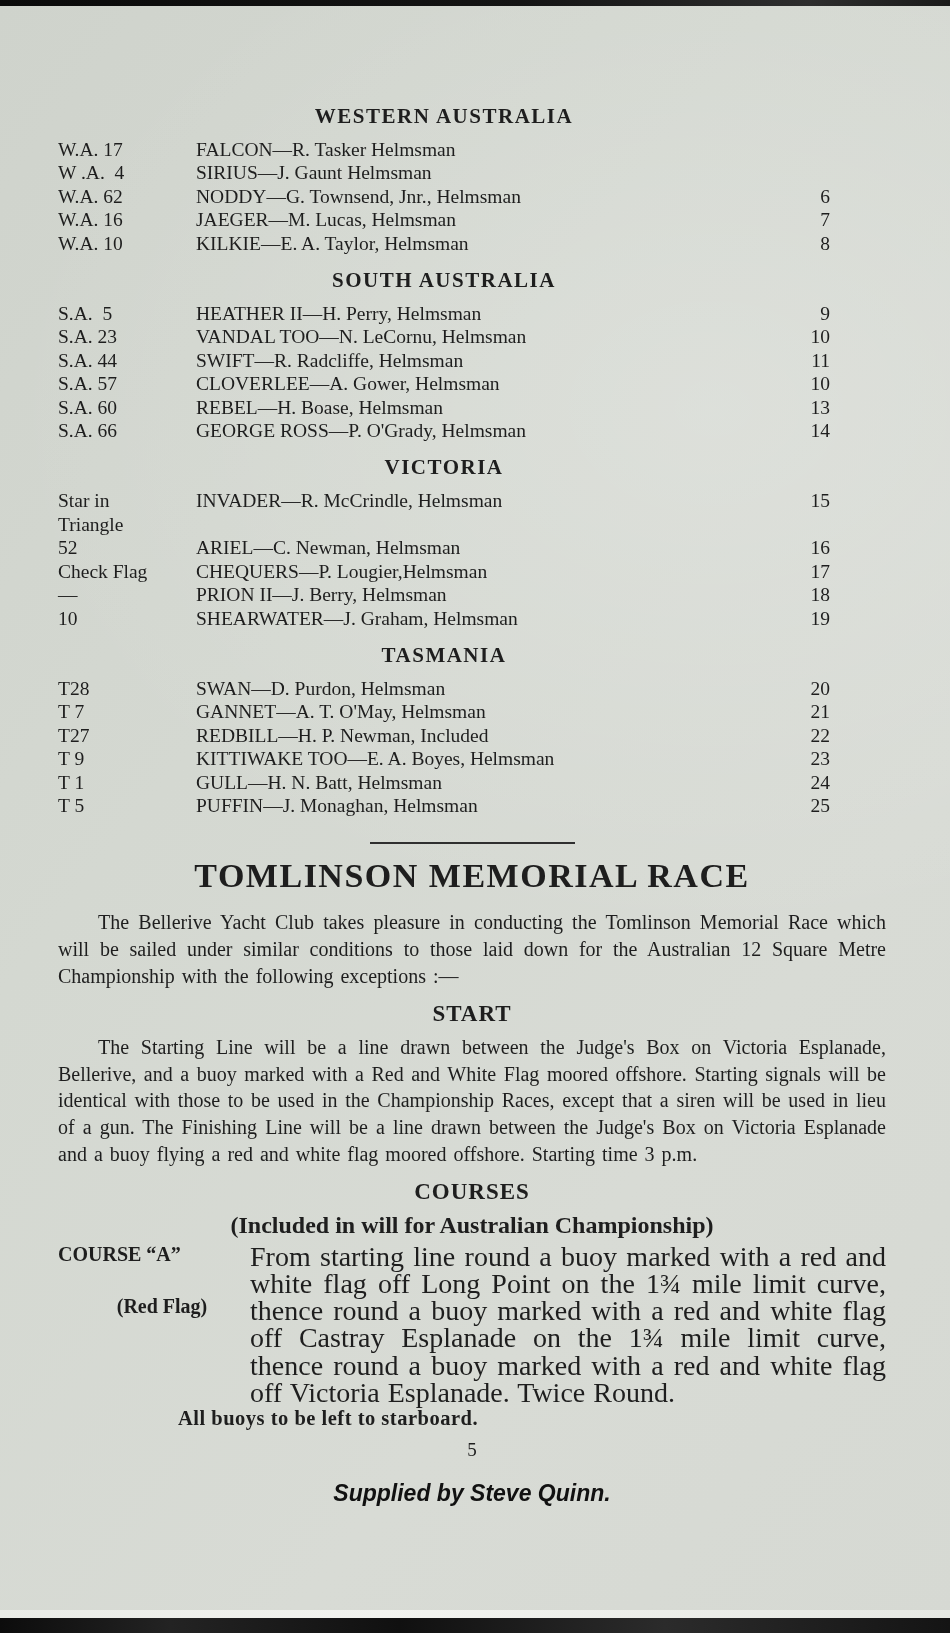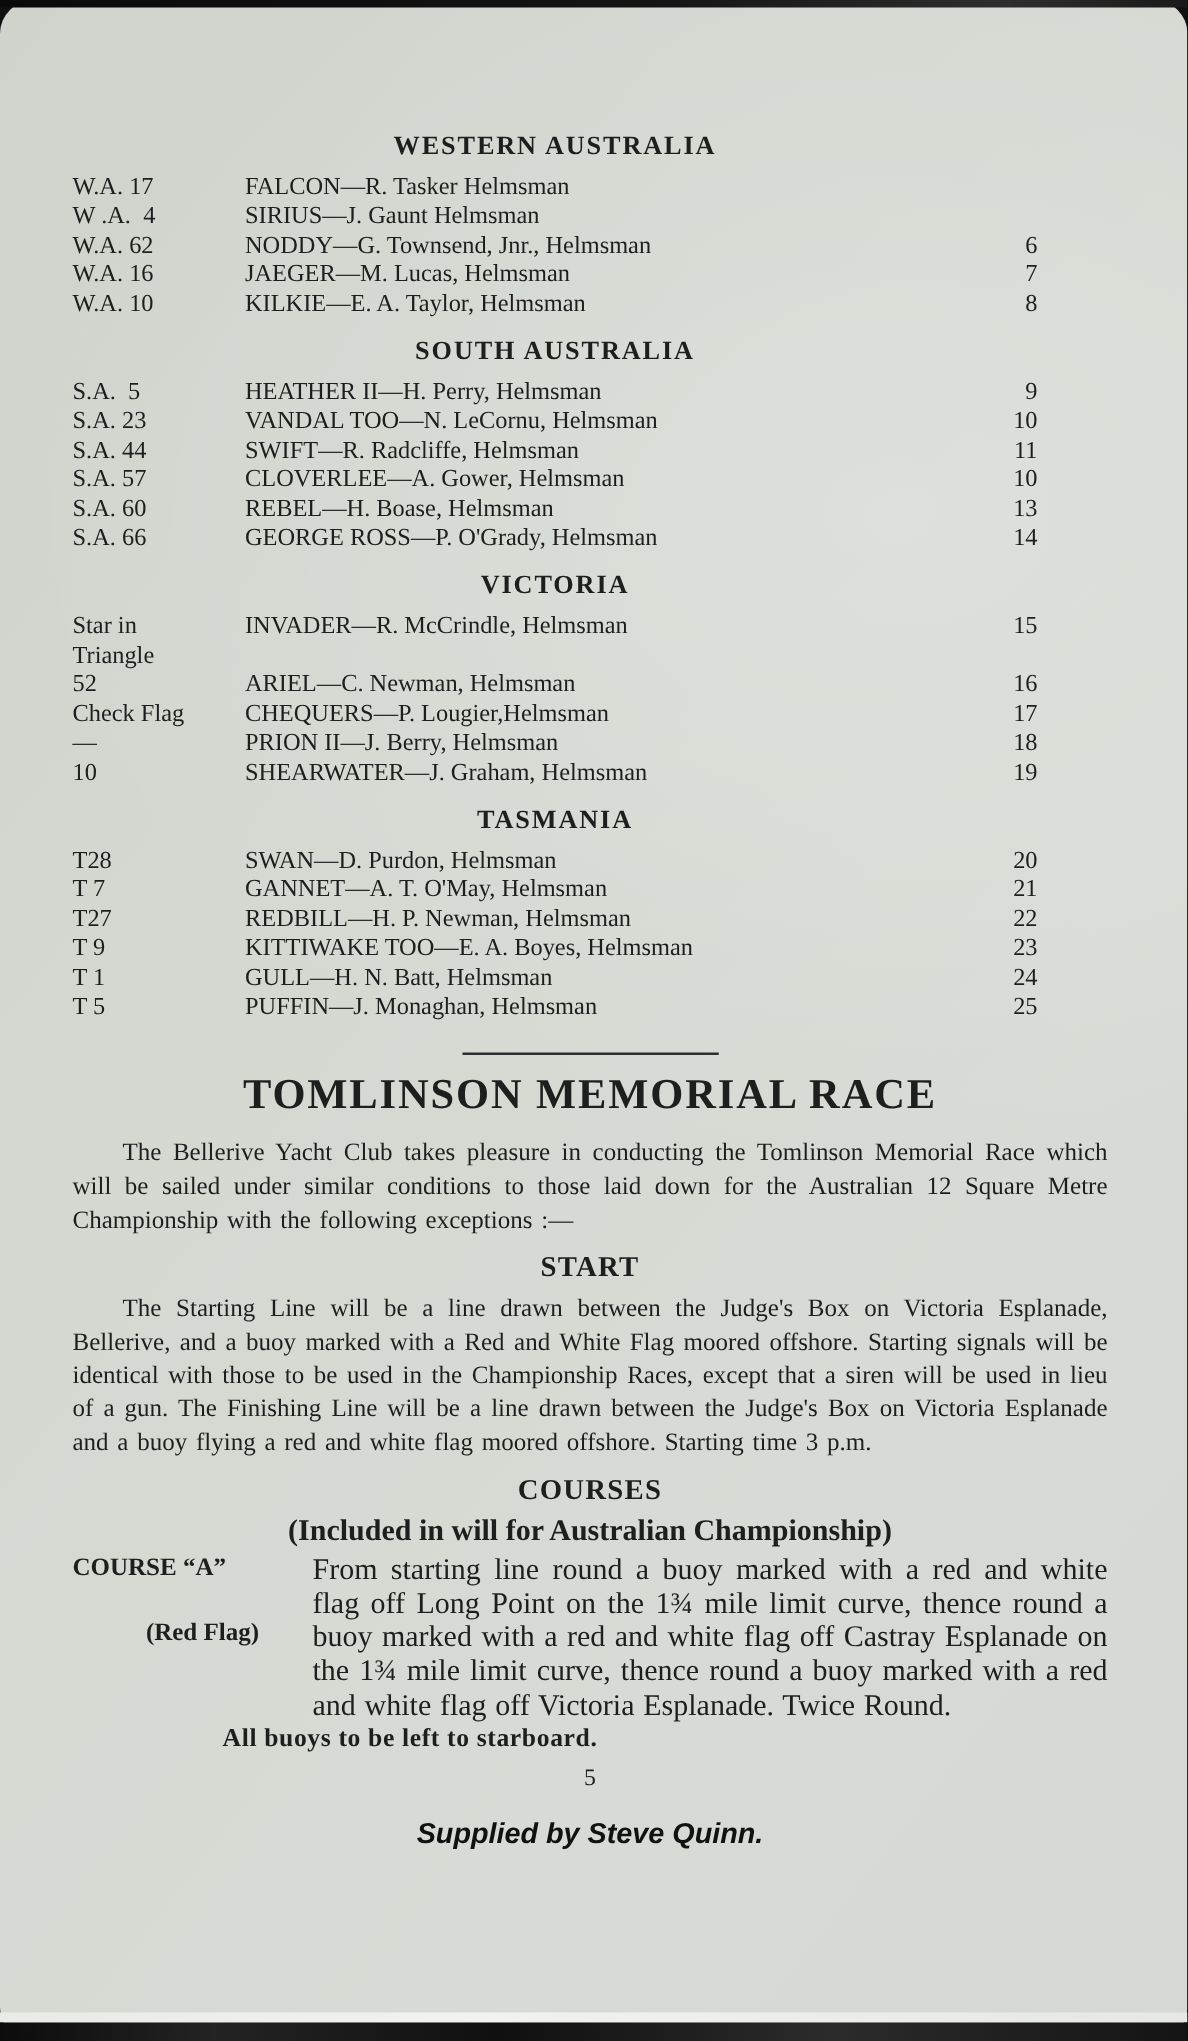--- a/index.html
+++ b/index.html
@@ -11,21 +11,20 @@
     font-family: "Liberation Serif", "DejaVu Serif", serif;
   }
   .page {
     position: absolute; inset: 0;
     background:
       radial-gradient(ellipse 1200px 900px at 75% 25%, rgba(255,255,255,0.18), rgba(255,255,255,0) 60%),
       linear-gradient(128deg, #cfd3cc 0%, #d4d8d1 35%, #d8dbd5 70%, #d6d9d3 100%);
     color: #1e1e1e;
     box-sizing: border-box;
     padding: 104px 64px 0 58px;
-    border-radius: 27px;
   }
   .scan-edge-top {
     position: absolute; top: 0; left: 0; right: 0; height: 6px;
     background: linear-gradient(90deg, #0a0a0a 0%, #141414 55%, #2e2e2e 85%, #1a1a1a 100%);
     z-index: 5;
   }
   .scan-edge-bottom-highlight {
     position: absolute; left: 0; right: 0; bottom: 15px; height: 8px;
     background: linear-gradient(90deg, #e9ebe6, #f2f3ef 40%, #e6e8e3);
     z-index: 5;
@@ -67,21 +66,21 @@
   }
   .courses-subtitle {
     font-size: 24px; font-weight: bold; text-align: center;
     margin: 0 0 4px 0;
   }
   .course { display: flex; margin-top: 2px; }
   .course-labels { width: 192px; flex: none; font-weight: bold; font-size: 20px; }
   .course-label-a { margin: 0; }
   .course-label-flag { margin: 29px 0 0 16px; text-align: center; }
   .course-text {
-    flex: 1; font-size: 24px; line-height: 27.2px; text-align: justify;
+    flex: 1; font-size: 28px; line-height: 27.2px; text-align: justify;
     margin: 0; word-spacing: 1px;
   }
   .course-note {
     text-align: left; font-weight: bold; font-size: 20.5px;
     margin: 1px 0 0 120px; letter-spacing: 0.5px;
   }
   .page-number { text-align: center; font-size: 19px; margin-top: 9px; }
   .credit {
     text-align: center; margin-top: 7px;
     font-family: "Liberation Sans", sans-serif;
@@ -195,21 +194,21 @@
       <span class="boat">SWAN—D. Purdon, Helmsman</span>
       <span class="num">20</span>
     </div>
     <div class="row">
       <span class="sail">T 7</span>
       <span class="boat">GANNET—A. T. O'May, Helmsman</span>
       <span class="num">21</span>
     </div>
     <div class="row">
       <span class="sail">T27</span>
-      <span class="boat">REDBILL—H. P. Newman, Helmsman</span>
+      <span class="boat">REDBILL—H. P. Newman, Included</span>
       <span class="num">22</span>
     </div>
     <div class="row">
       <span class="sail">T 9</span>
       <span class="boat">KITTIWAKE TOO—E. A. Boyes, Helmsman</span>
       <span class="num">23</span>
     </div>
     <div class="row">
       <span class="sail">T 1</span>
       <span class="boat">GULL—H. N. Batt, Helmsman</span>

